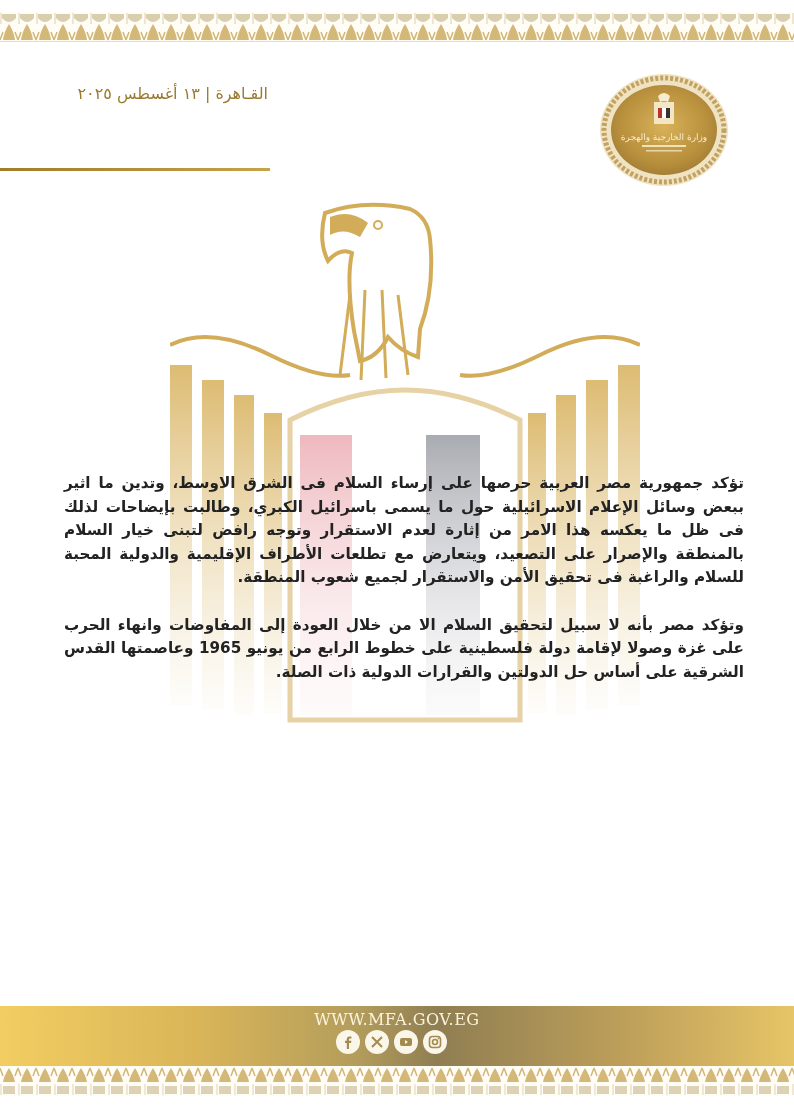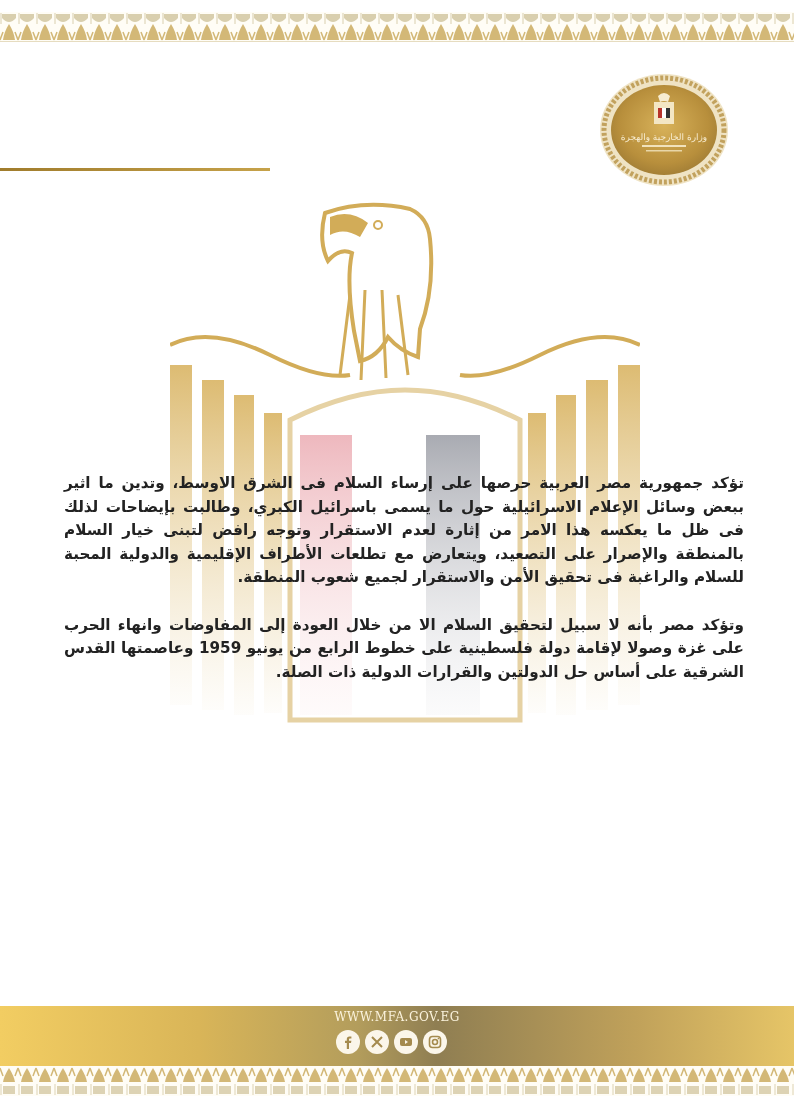--- a/index.html
+++ b/index.html
@@ -10,21 +10,21 @@
   .border-strip svg { display:block; }
   .title-block { position:absolute; right:526px; top:78px; width:230px; text-align:right; direction:rtl; }
   .title-block .title { font-family:"DejaVu Serif", serif; font-weight:bold; font-size:36px; color:#b08a2a; line-height:44px; letter-spacing:1px; }
   .title-block .subtitle { font-family:"DejaVu Sans", sans-serif; font-size:16px; color:#9a7a30; margin-top:6px; }
   .title-rule { position:absolute; left:0; top:168px; width:270px; height:3px; background:linear-gradient(90deg,#a07c2c,#c6a24a); }
   .seal { position:absolute; left:598px; top:72px; width:132px; height:116px; }
   .watermark { position:absolute; left:170px; top:195px; width:470px; height:530px; opacity:1; pointer-events:none; }
   .body-text { position:absolute; left:64px; top:472px; width:680px; direction:rtl; text-align:justify; font-family:"DejaVu Sans", sans-serif; font-weight:bold; font-size:15.2px; line-height:23.5px; color:#222; }
   .body-text p { margin:0 0 24px 0; }
   .footer-band { position:absolute; left:0; top:1006px; width:794px; height:62px; background:linear-gradient(90deg,#f2cd62 0%,#d9b558 25%,#b39d5c 45%,#8f7e52 55%,#c0a15a 80%,#e6c567 100%); }
-  .footer-url { position:absolute; left:0; width:794px; top:1010px; text-align:center; font-family:"DejaVu Serif", serif; font-size:12px; color:#fbf3dd; letter-spacing:0.5px; }
+  .footer-url { position:absolute; left:0; width:794px; top:1010px; text-align:center; font-family:"DejaVu Serif", serif; font-size:16px; color:#fbf3dd; letter-spacing:0.5px; }
   .socials { position:absolute; top:1030px; left:336px; display:flex; gap:5px; }
   .social { width:24px; height:24px; border-radius:50%; background:#fbf6ea; display:flex; align-items:center; justify-content:center; }
   .social svg { display:block; }
 </style>
 </head>
 <body>
 
 <div class="border-strip top">
   <svg width="794" height="30" viewBox="0 0 794 30">
     <defs>
@@ -35,20 +35,21 @@
         <path d="M9 12 q-5 8 -6 16 h12 q-1 -8 -6 -16z" fill="#d3b877"></path>
         <path d="M0 28 l3 -8 M18 28 l-3 -8" stroke="#d3b877" stroke-width="1.5"></path>
       </pattern>
     </defs>
     <rect width="794" height="30" fill="url(#orn1)"></rect>
     <rect y="29" width="794" height="1" fill="#e6dcc0"></rect>
   </svg>
 </div>
 
 <div class="title-block">
+  <div class="subtitle">القـاهرة | ١٣ أغسطس ٢٠٢٥</div>
 </div>
 <div class="title-rule"></div>
 
 <div class="seal">
   <svg width="132" height="116" viewBox="0 0 132 116">
     <defs>
       <radialGradient id="sealg" cx="50%" cy="45%" r="60%">
         <stop offset="0%" stop-color="#d8b25a"></stop>
         <stop offset="70%" stop-color="#b88f3c"></stop>
         <stop offset="100%" stop-color="#9d7a34"></stop>
@@ -109,21 +110,21 @@
 
     <path d="M120 225 q60 -30 115 -30 q55 0 115 30 v300 h-230z" fill="none" stroke="#e6d2a4" stroke-width="5"></path>
     <rect x="130" y="240" width="52" height="280" fill="url(#redf)"></rect>
     <rect x="182" y="240" width="74" height="280" fill="#ffffff"></rect>
     <rect x="256" y="240" width="54" height="280" fill="url(#blkf)"></rect>
   </svg>
 </div>
 
 <div class="body-text">
   <p>تؤكد جمهورية مصر العربية حرصها على إرساء السلام فى الشرق الاوسط، وتدين ما اثير ببعض وسائل الإعلام الاسرائيلية حول ما يسمى باسرائيل الكبري، وطالبت بإيضاحات لذلك فى ظل ما يعكسه هذا الامر من إثارة لعدم الاستقرار وتوجه رافض لتبنى خيار السلام بالمنطقة والإصرار على التصعيد، ويتعارض مع تطلعات الأطراف الإقليمية والدولية المحبة للسلام والراغبة فى تحقيق الأمن والاستقرار لجميع شعوب المنطقة.</p>
-  <p>وتؤكد مصر بأنه لا سبيل لتحقيق السلام الا من خلال العودة إلى المفاوضات وانهاء الحرب على غزة وصولا لإقامة دولة فلسطينية على خطوط الرابع من يونيو 1959 وعاصمتها القدس الشرقية على أساس حل الدولتين والقرارات الدولية ذات الصلة.</p>
+  <p>وتؤكد مصر بأنه لا سبيل لتحقيق السلام الا من خلال العودة إلى المفاوضات وانهاء الحرب على غزة وصولا لإقامة دولة فلسطينية على خطوط الرابع من يونيو 1965 وعاصمتها القدس الشرقية على أساس حل الدولتين والقرارات الدولية ذات الصلة.</p>
 </div>
 
 <div class="footer-band"></div>
 <div class="footer-url">WWW.MFA.GOV.EG</div>
 <div class="socials">
   <div class="social">
     <svg width="14" height="14" viewBox="0 0 14 14">
         <path d="M8 14 V8 h2 l0.4 -2.2 H8 V4.6 c0 -0.7 0.3 -1 1 -1 h1.4 V1.6 C9.8 1.5 9 1.4 8.4 1.4 6.8 1.4 5.8 2.4 5.8 4.2 v1.6 H4 V8 h1.8 v6z" fill="#a48a4e"></path>
       </svg>
   </div>

